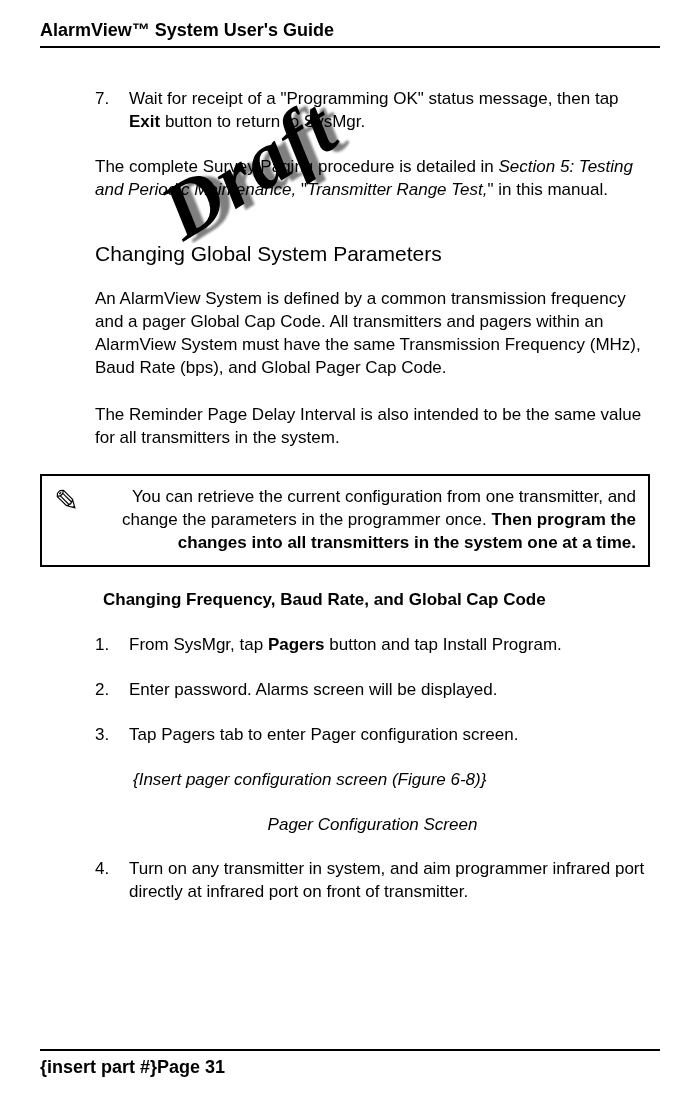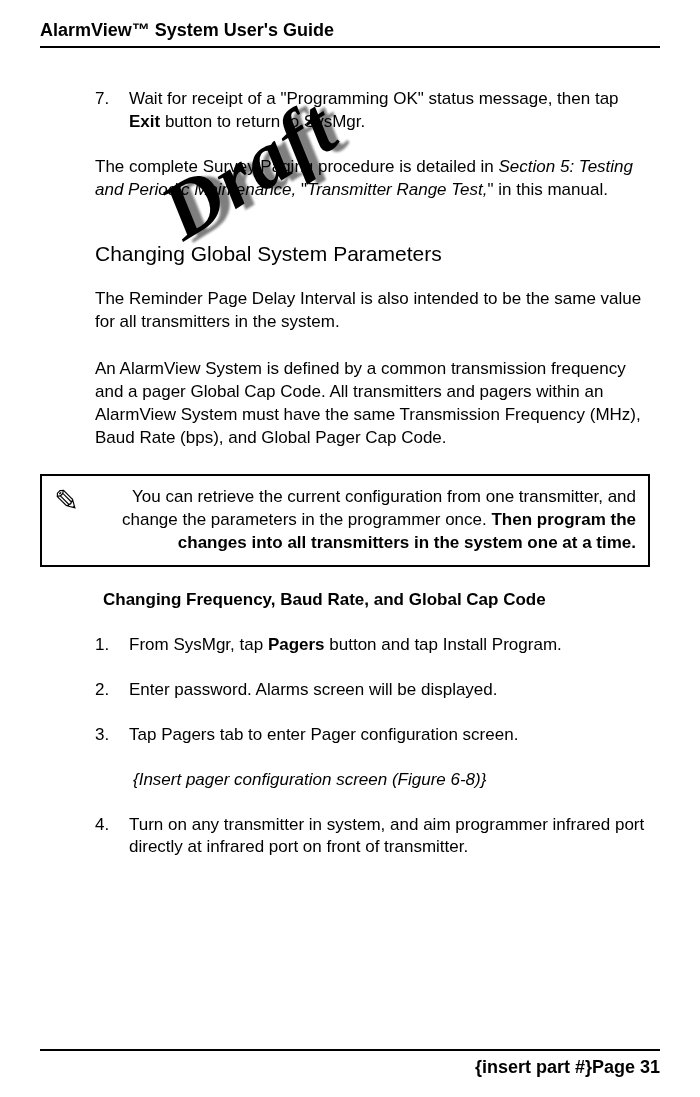--- a/index.html
+++ b/index.html
@@ -86,21 +86,21 @@
     right: 40px;
     bottom: 18px;
   }
   .bottom-rule {
     border: none;
     border-top: 2px solid #000;
     margin: 0 0 4px 0;
   }
   .footer-row {
     display: flex;
-    justify-content: flex-end;
+    justify-content: flex-start;
     font-weight: bold;
     font-size: 18px;
   }
   
   .draft {
     position: absolute;
     left: 155px;
     top: 115px;
     font-family: "Times New Roman", serif;
     font-weight: bold;
@@ -147,23 +147,23 @@
         <span>Wait for receipt of a "Programming OK" status message, then tap </span><span class="bold">Exit</span><span> button to return to SysMgr.</span>
       </div>
     </div>
 
     <p class="para">
       <span>The complete Survey Paging procedure is detailed in </span><span class="italic">Section 5: Testing and Periodic Maintenance,</span><span> "</span><span class="italic">Transmitter Range Test,</span><span>" in this manual.</span>
     </p>
 
     <div class="section-heading">Changing Global System Parameters</div>
 
+    <p class="para">An AlarmView System is defined by a common transmission frequency and a pager Global Cap Code. All transmitters and pagers within an AlarmView System must have the same Transmission Frequency (MHz), Baud Rate (bps), and Global Pager Cap Code.</p>
+
     <p class="para">The Reminder Page Delay Interval is also intended to be the same value for all transmitters in the system.</p>
-
-    <p class="para">An AlarmView System is defined by a common transmission frequency and a pager Global Cap Code. All transmitters and pagers within an AlarmView System must have the same Transmission Frequency (MHz), Baud Rate (bps), and Global Pager Cap Code.</p>
 
     <div class="note-box">
       <div class="note-icon">✎</div>
       <div class="note-text">
         <span>You can retrieve the current configuration from one transmitter, and change the parameters in the programmer once. </span><span class="bold">Then program the changes into all transmitters in the system one at a time.</span>
       </div>
     </div>
 
     <div class="subheading">Changing Frequency, Baud Rate, and Global Cap Code</div>
 
@@ -179,20 +179,21 @@
       <div class="ol-text">Enter password. Alarms screen will be displayed.</div>
     </div>
 
     <div class="ol-item">
       <div class="ol-num">3.</div>
       <div class="ol-text">Tap Pagers tab to enter Pager configuration screen.</div>
     </div>
 
     <div class="figure-insert">{Insert pager configuration screen (Figure 6-8)}</div>
 
+    <div class="caption-center">Pager Configuration Screen</div>
 
     <div class="ol-item" style="margin-bottom:0">
       <div class="ol-num">4.</div>
       <div class="ol-text">Turn on any transmitter in system, and aim programmer infrared port directly at infrared port on front of transmitter.</div>
     </div>
 
   </div>
 
   <div class="footer">
     <hr class="bottom-rule">

